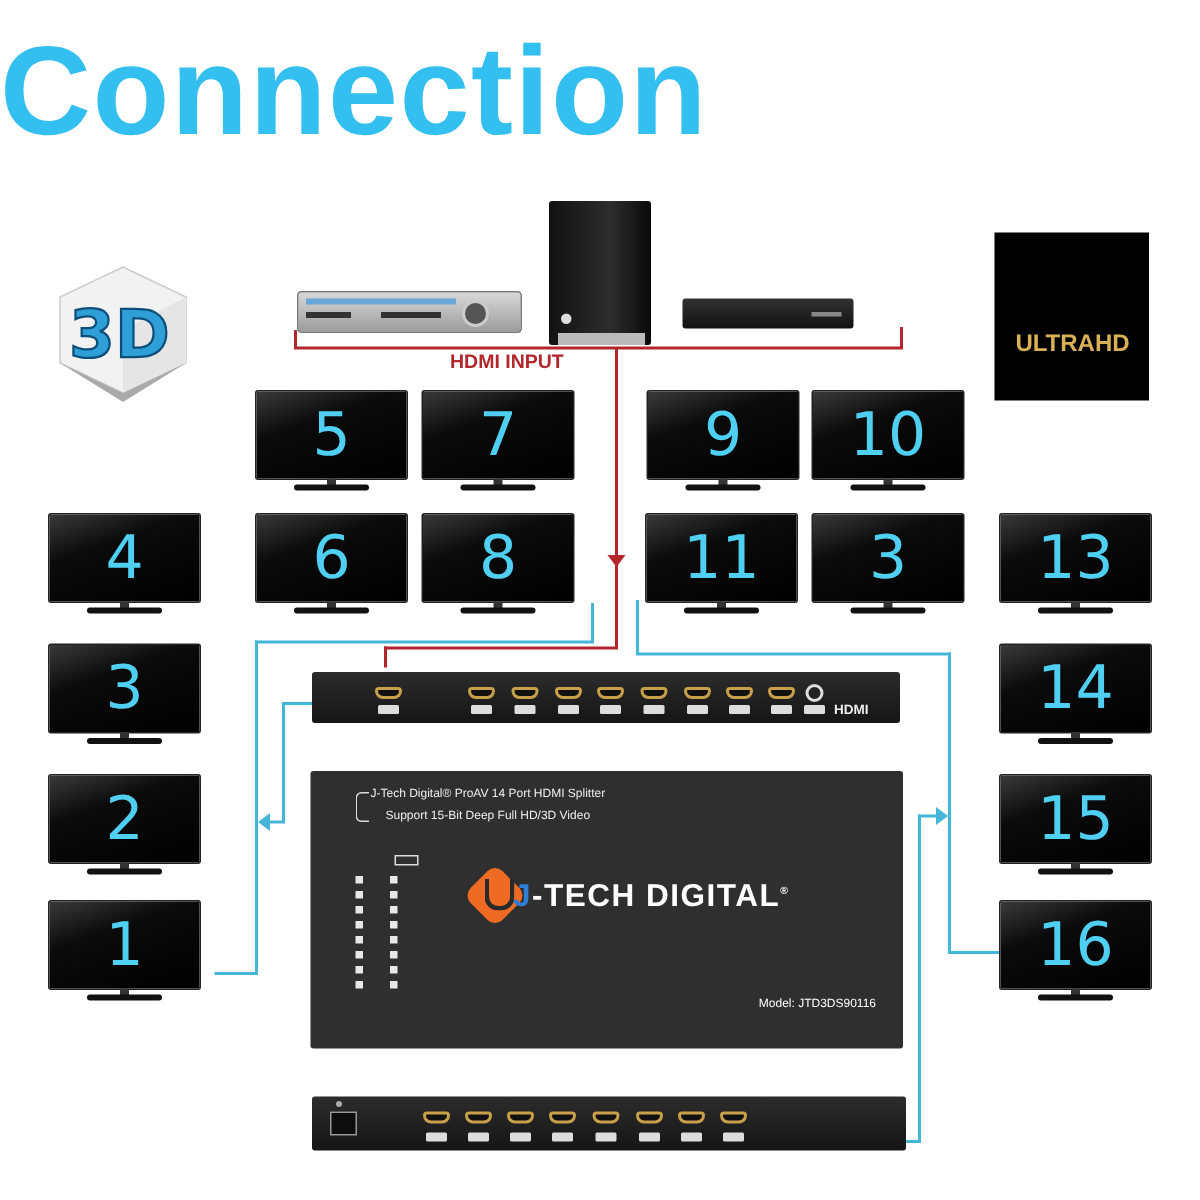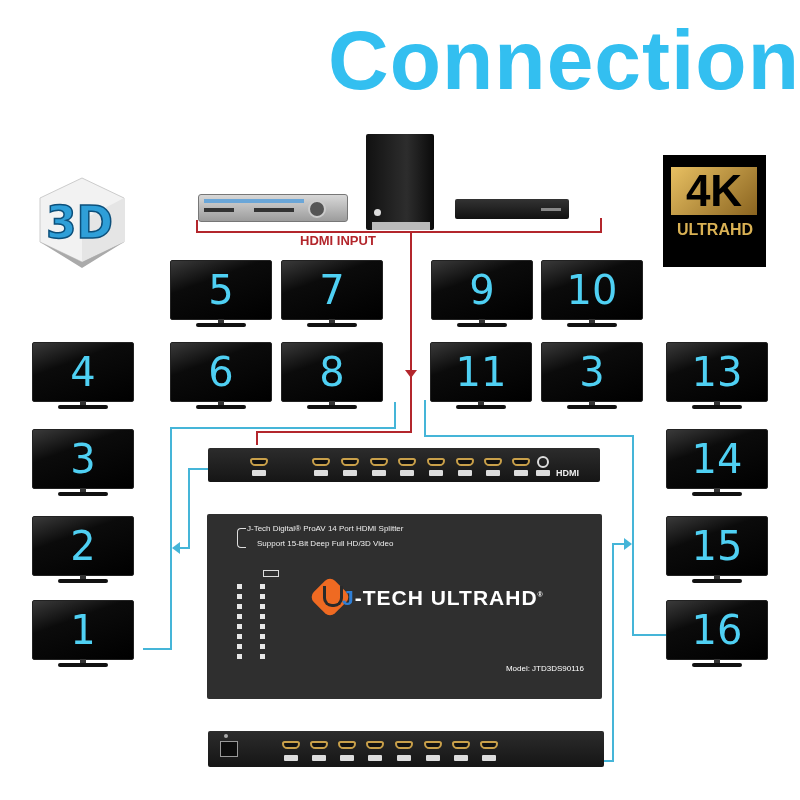--- a/index.html
+++ b/index.html
@@ -1,18 +1,18 @@
 <!DOCTYPE html>
 <html><head>
 <meta charset="utf-8">
 <style>
   html,body{margin:0;padding:0;}
   body{width:800px;height:800px;background:#ffffff;position:relative;overflow:hidden;font-family:"Liberation Sans",sans-serif;}
   .abs{position:absolute;}
-  .title{left:0;top:10px;width:800px;text-align:right;font-size:84px;font-weight:bold;color:#33bff0;letter-spacing:1px;line-height:100px;}
+  .title{left:0;top:10px;width:800px;text-align:left;font-size:84px;font-weight:bold;color:#33bff0;letter-spacing:1px;line-height:100px;}
   .tv{position:absolute;width:102px;height:64px;}
   .tv .screen{position:absolute;left:0;top:0;width:102px;height:60px;background:linear-gradient(160deg,#3a3a3a 0%,#0b0b0b 35%,#000 100%);border:1px solid #222;border-radius:2px;box-sizing:border-box;display:flex;align-items:center;justify-content:center;}
   .tv .num{color:#4fd0f3;font-size:40px;font-family:"DejaVu Sans",sans-serif;line-height:1;}
   .tv .stand{position:absolute;left:26px;top:63px;width:50px;height:4px;background:#111;border-radius:2px;}
   .tv .neck{position:absolute;left:48px;top:59px;width:6px;height:5px;background:#333;}
   .line{position:absolute;background:#45b5d8;}
   .rline{position:absolute;background:#b3262c;}
   .device{position:absolute;}
   .rack{position:absolute;background:linear-gradient(#2c2c2c,#151515);border-radius:2px;}
   .port{position:absolute;width:18px;height:8px;border:2px solid #c9a04a;border-radius:3px 3px 6px 6px;background:#111;box-sizing:border-box;}
@@ -37,21 +37,20 @@
 <div class="cube">
   <svg width="100" height="100" viewBox="0 0 100 100">
     <polygon points="50,8 92,28 92,72 50,92 8,72 8,28" fill="#f2f2f2" stroke="#ccc"></polygon>
     <polygon points="50,50 92,28 92,72 50,92" fill="#e5e5e5"></polygon>
     <polygon points="8,72 50,92 92,72 50,98" fill="#aaa"></polygon>
     <text x="14" y="68" font-family="DejaVu Sans, sans-serif" font-weight="bold" font-size="44" fill="#2f9fd8" stroke="#0c4f7a" stroke-width="1.5">3D</text>
   </svg>
 </div>
 
 <div class="badge4k">
-  <div class="k">4K</div>
   <div class="u">ULTRAHD</div>
 </div>
 
 <div class="device" style="left:198px;top:194px;width:148px;height:28px;">
   <div style="position:absolute;left:0;top:0;width:148px;height:26px;background:linear-gradient(#d8d8d8,#9c9c9c);border-radius:3px;border:1px solid #777;"></div>
   <div style="position:absolute;left:6px;top:5px;width:100px;height:4px;background:#6aa6d8;"></div>
   <div style="position:absolute;left:6px;top:14px;width:30px;height:4px;background:#333;"></div>
   <div style="position:absolute;left:56px;top:14px;width:40px;height:4px;background:#333;"></div>
   <div style="position:absolute;left:110px;top:6px;width:14px;height:14px;border-radius:50%;background:#555;border:2px solid #ccc;"></div>
 </div>
@@ -245,21 +244,21 @@
   <div class="led" style="left:30px;top:110px;"></div>
     <div class="led" style="left:53px;top:110px;"></div>
   <div class="led" style="left:30px;top:120px;"></div>
     <div class="led" style="left:53px;top:120px;"></div>
   <div class="led" style="left:30px;top:130px;"></div>
     <div class="led" style="left:53px;top:130px;"></div>
   <div class="led" style="left:30px;top:140px;"></div>
     <div class="led" style="left:53px;top:140px;"></div>
   <div style="position:absolute;left:108px;top:68px;width:30px;height:30px;background:#ef6a22;border-radius:7px;transform:rotate(45deg);"></div>
   <div style="position:absolute;left:116px;top:72px;width:14px;height:18px;border:3px solid #2a2a2a;border-top:none;border-radius:0 0 9px 9px;"></div>
-  <div class="brand"><span class="j">J</span><span>-TECH ULTRAHD</span><sup style="font-size:7px;">®</sup></div>
+  <div class="brand"><span class="j">J</span><span>-TECH DIGITAL</span><sup style="font-size:7px;">®</sup></div>
   <div class="model">Model: JTD3DS90116</div>
 </div>
 
 <div class="rack" style="left:208px;top:731px;width:396px;height:36px;">
   <div style="position:absolute;left:12px;top:10px;width:16px;height:14px;background:#0d0d0d;border:1px solid #999;"></div>
   <div style="position:absolute;left:16px;top:3px;width:4px;height:4px;border-radius:50%;background:#aaa;"></div>
   <div class="port" style="left:74px;top:10px;"></div>
     <div class="plabel" style="left:76px;top:24px;"></div>
   <div class="port" style="left:102px;top:10px;"></div>
     <div class="plabel" style="left:104px;top:24px;"></div>

